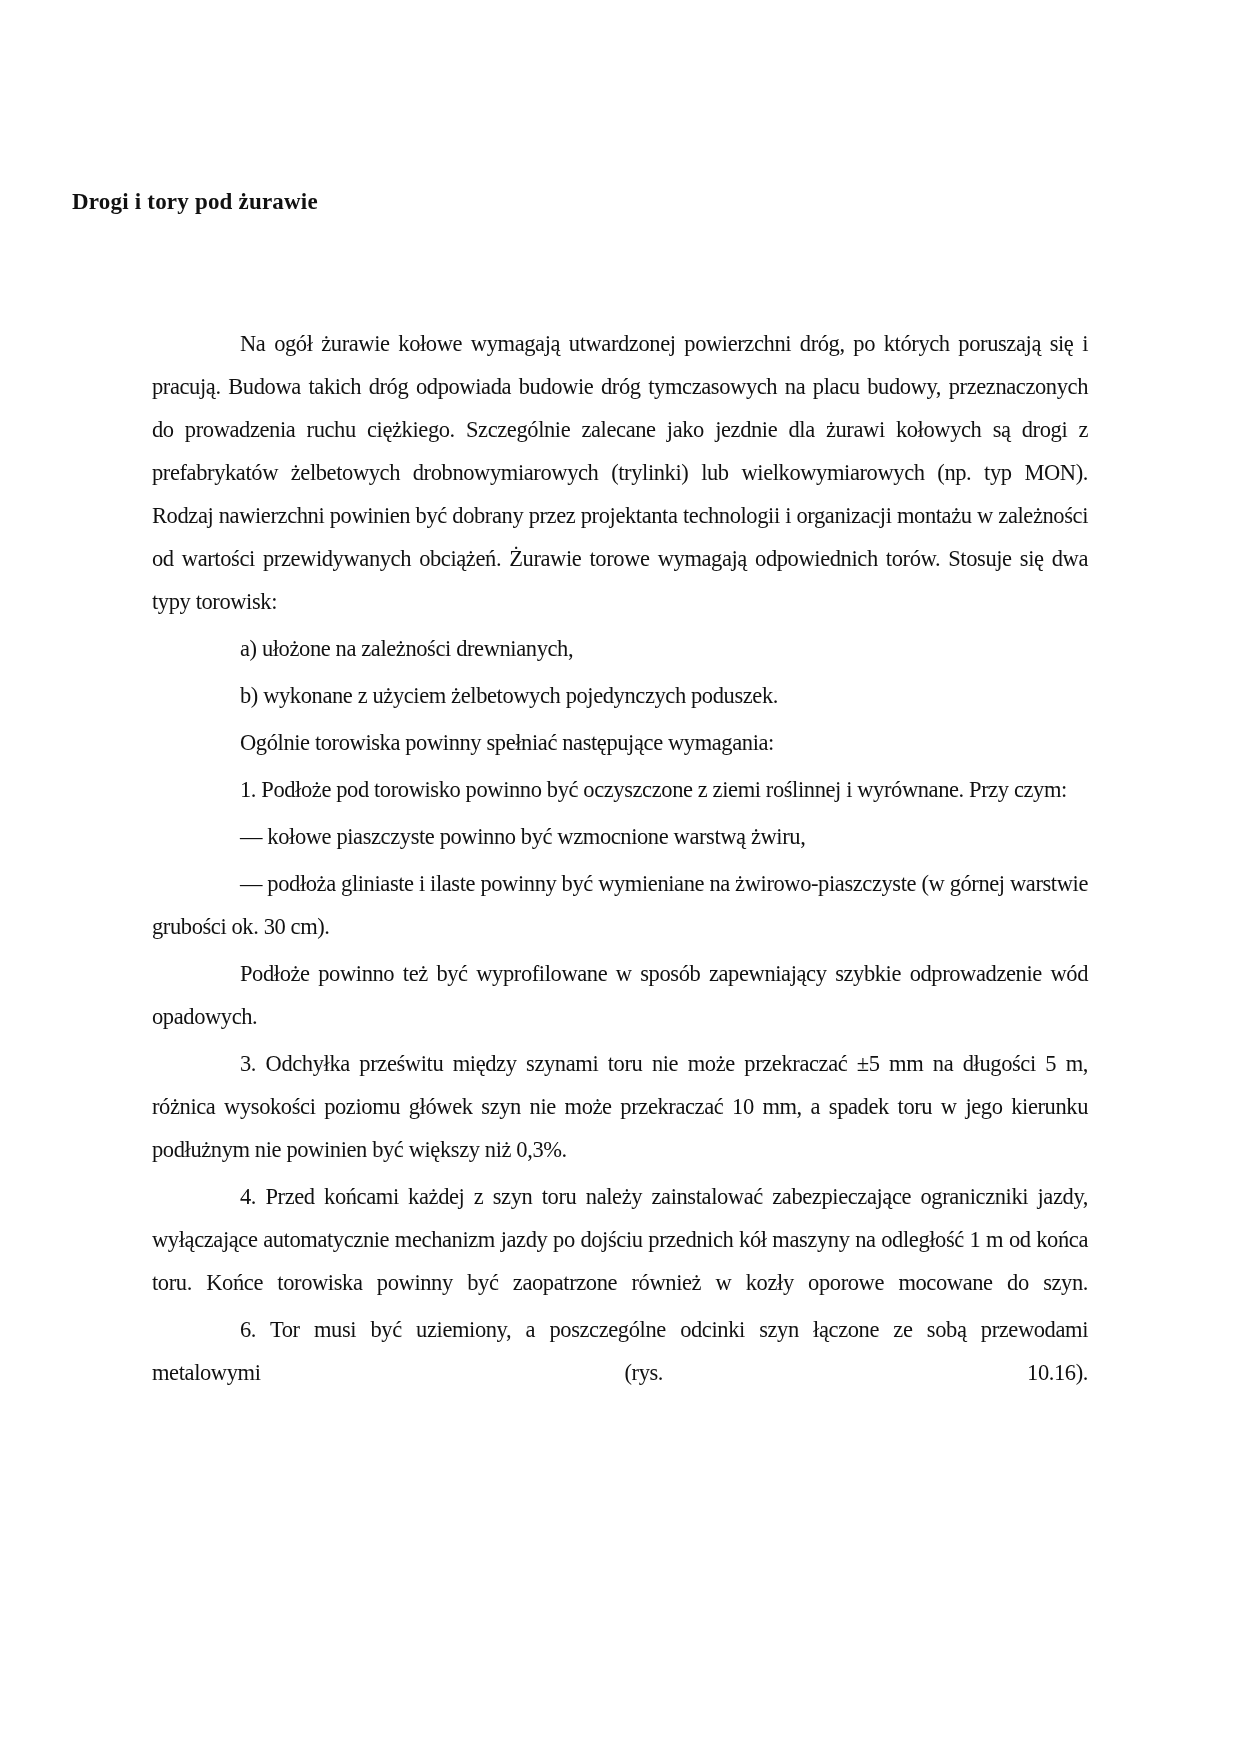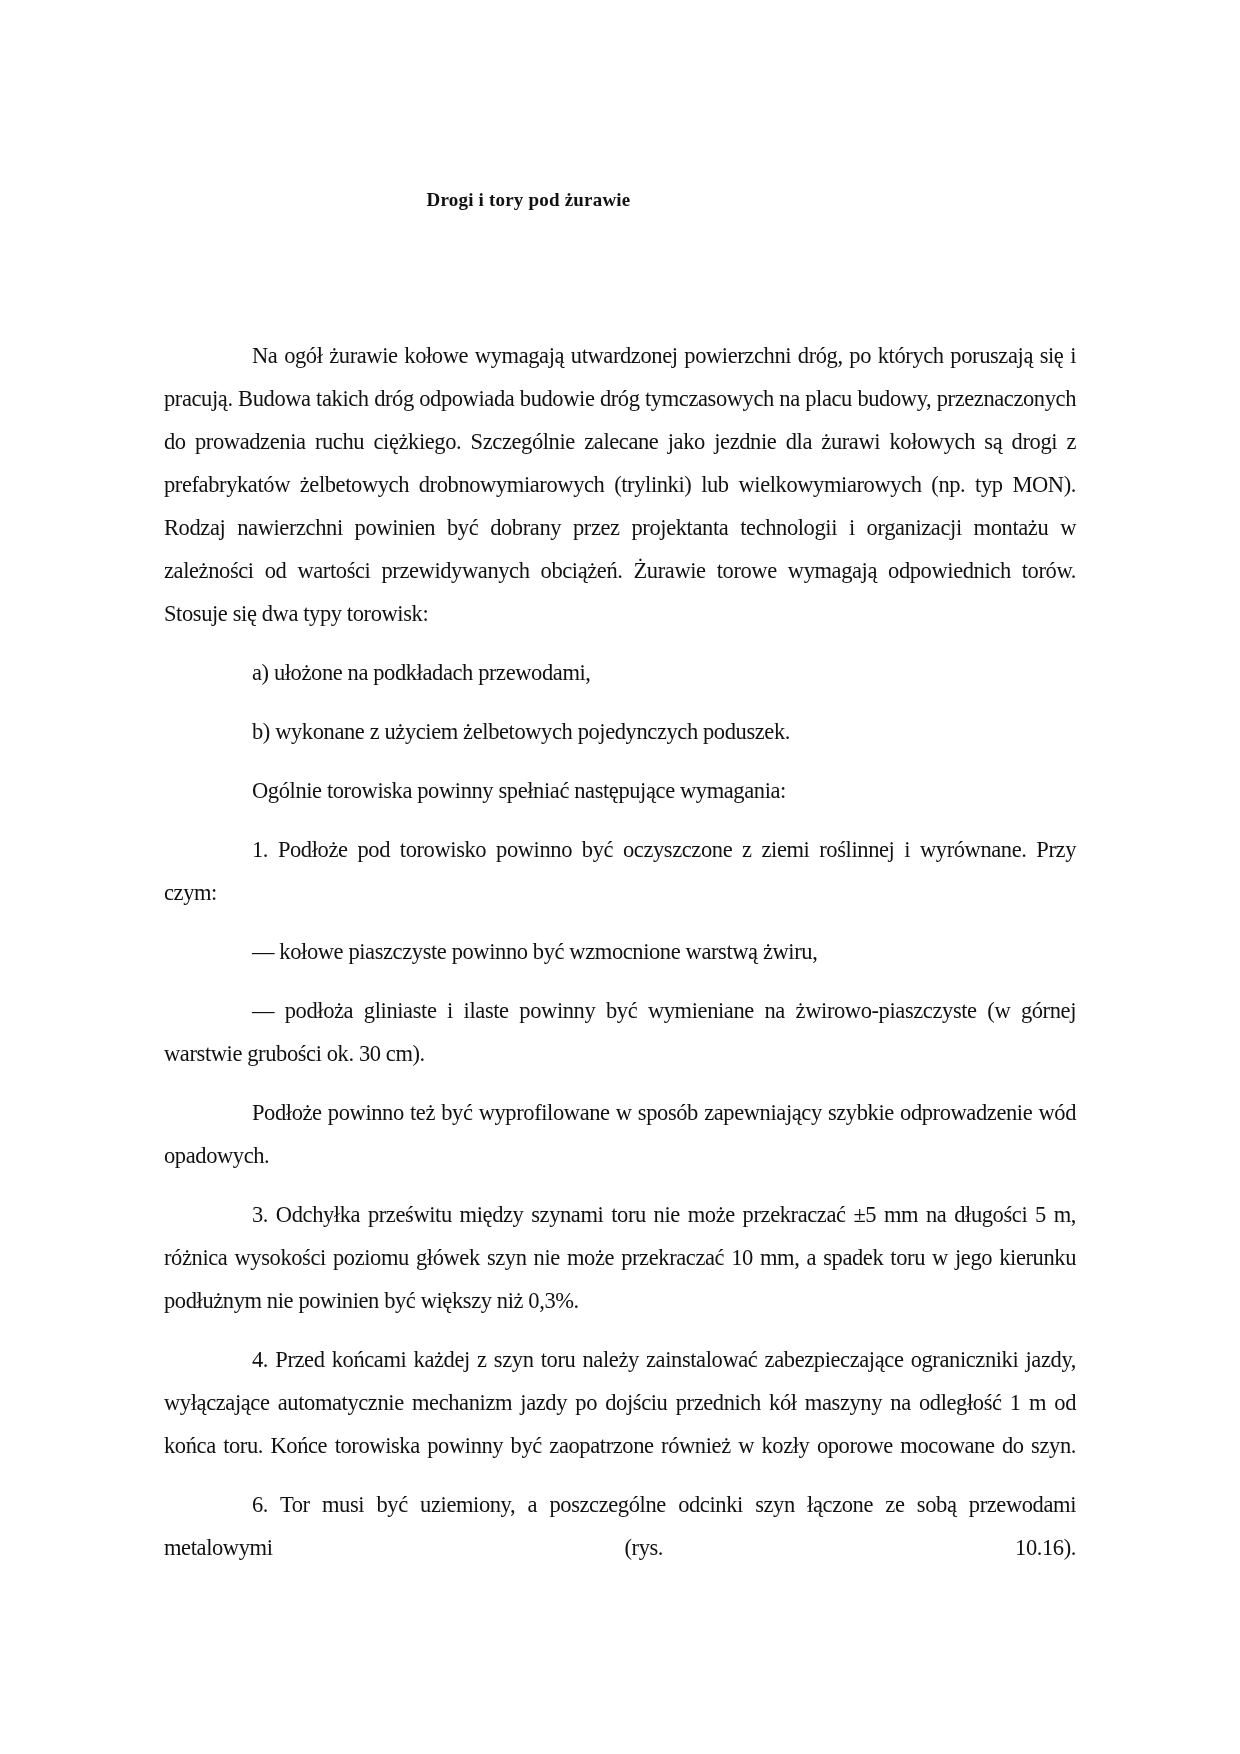--- a/index.html
+++ b/index.html
@@ -21,38 +21,37 @@
       top: 0;
       width: 1240px;
       height: 1754px;
       background: #ffffff;
     }
     .title {
       position: absolute;
       left: 0;
       width: 985px;
       top: 189px;
-      text-align: center;
       font-weight: bold;
-      font-size: 19px;
+      font-size: 23px;
       letter-spacing: 0.2px;
       padding-left: 72px;
       box-sizing: border-box;
     }
     .body {
       position: absolute;
       left: 148px;
       top: 318px;
       width: 944px;
       font-size: 22.5px;
       line-height: 43px;
       letter-spacing: -0.4px;
     }
     .body p {
-      margin: 16px;
+      margin: 4px;
       text-align: justify;
     }
     .indent {
       text-indent: 88px;
     }
     .item {
       padding-left: 88px;
     }
     .forced-justify {
       text-align: justify;
@@ -60,21 +59,21 @@
     }
   </style>
 </head>
 <body>
 
 <div class="page">
   <div class="title">Drogi i tory pod żurawie</div>
 
   <div class="body">
     <p class="indent">Na ogół żurawie kołowe wymagają utwardzonej powierzchni dróg, po których poruszają się i pracują. Budowa takich dróg odpowiada budowie dróg tymczasowych na placu budowy, przeznaczonych do prowadzenia ruchu ciężkiego. Szczególnie zalecane jako jezdnie dla żurawi kołowych są drogi z prefabrykatów żelbetowych drobnowymiarowych (trylinki) lub wielkowymiarowych (np. typ MON). Rodzaj nawierzchni powinien być dobrany przez projektanta technologii i organizacji montażu w zależności od wartości przewidywanych obciążeń. Żurawie torowe wymagają odpowiednich torów. Stosuje się dwa typy torowisk:</p>
-    <p class="item">a) ułożone na podkładach przewodami,</p>
+    <p class="item">a) ułożone na zależności drewnianych,</p>
     <p class="item">b) wykonane z użyciem żelbetowych pojedynczych poduszek.</p>
     <p class="item">Ogólnie torowiska powinny spełniać następujące wymagania:</p>
     <p class="indent">1. Podłoże pod torowisko powinno być oczyszczone z ziemi roślinnej i wyrównane. Przy czym:</p>
     <p class="item">— kołowe piaszczyste powinno być wzmocnione warstwą żwiru,</p>
     <p class="indent">— podłoża gliniaste i ilaste powinny być wymieniane na żwirowo-piaszczyste (w górnej warstwie grubości ok. 30 cm).</p>
     <p class="indent">Podłoże powinno też być wyprofilowane w sposób zapewniający szybkie odprowadzenie wód opadowych.</p>
     <p class="indent">3. Odchyłka prześwitu między szynami toru nie może przekraczać ±5 mm na długości 5 m, różnica wysokości poziomu główek szyn nie może przekraczać 10 mm, a spadek toru w jego kierunku podłużnym nie powinien być większy niż 0,3%.</p>
     <p class="indent forced-justify">4. Przed końcami każdej z szyn toru należy zainstalować zabezpieczające ograniczniki jazdy, wyłączające automatycznie mechanizm jazdy po dojściu przednich kół maszyny na odległość 1 m od końca toru. Końce torowiska powinny być zaopatrzone również w kozły oporowe mocowane do szyn.</p>
     <p class="indent forced-justify">6. Tor musi być uziemiony, a poszczególne odcinki szyn łączone ze sobą przewodami metalowymi (rys. 10.16).</p>
   </div>

